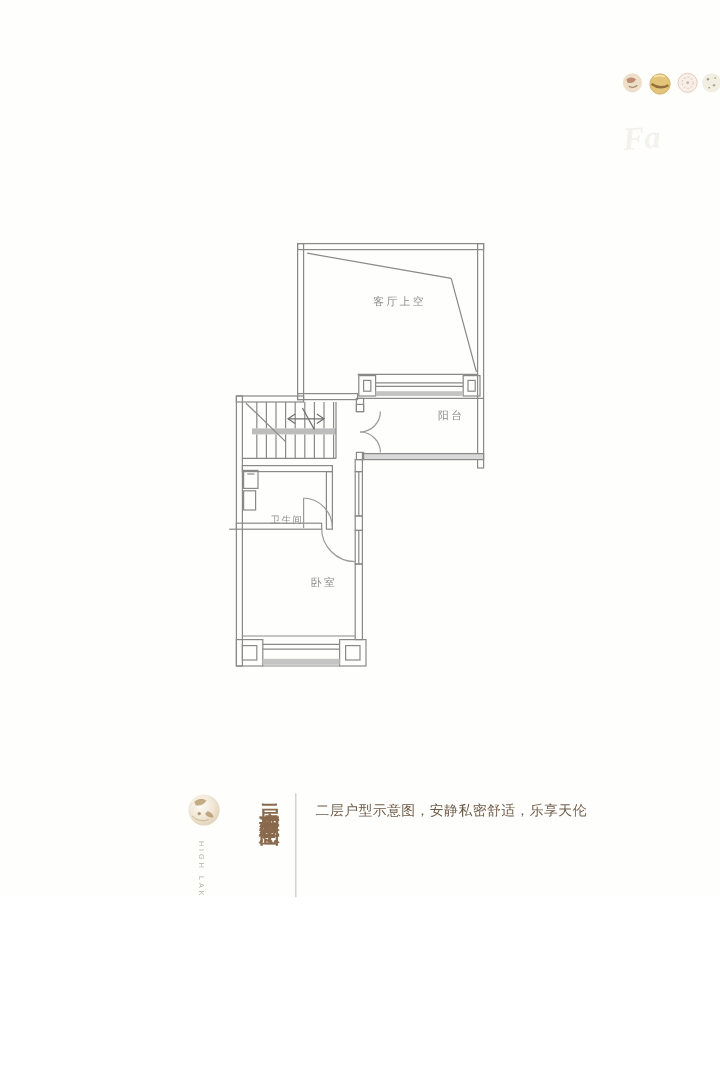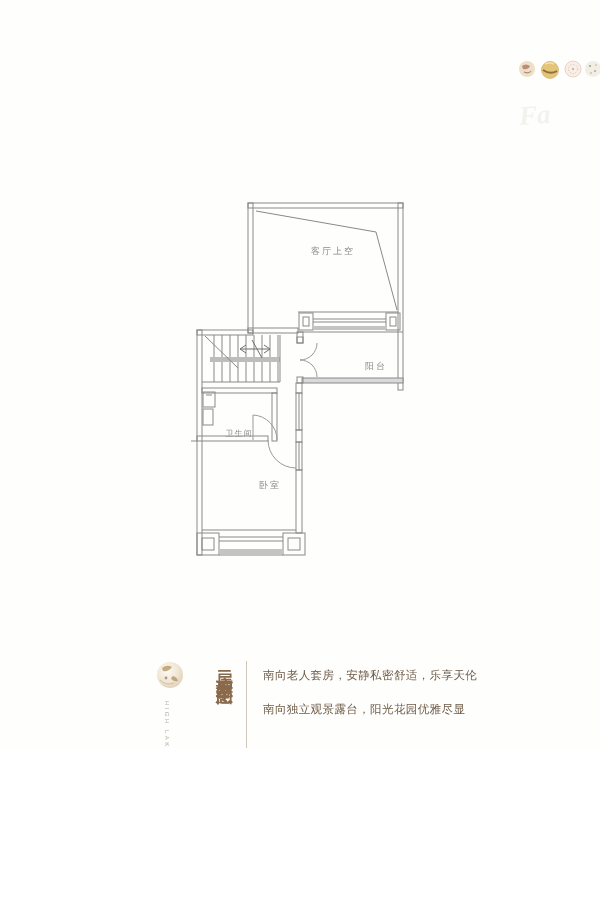--- a/index.html
+++ b/index.html
@@ -256,31 +256,30 @@
 
     <g fill="none" stroke-linecap="round">
       <path d="M496,880 C494,886 497,891 495,896" stroke="#6f4a35" stroke-width="1.6"></path>
       <path d="M495,896 L494,900" stroke="#c2592b" stroke-width="2.2"></path>
       <circle cx="496" cy="898" r="1.2" fill="#c2592b" stroke="none"></circle>
     </g>
   </svg>
 
   <div class="room-label" style="left:303px;top:245px;width:60px;">客厅上空</div>
 
-  <div class="room-label" style="left:356px;top:360px;width:40px;">阳台</div>
+  <div class="room-label" style="left:356px;top:340px;width:40px;">阳台</div>
 
   <div class="room-label small" style="left:209px;top:428px;width:60px;">卫生间</div>
 
   <div class="room-label" style="left:240px;top:479px;width:60px;">卧室</div>
 
   <div id="watermark">Fa</div>
 
   <div id="brand-vertical">HIGH LAKE</div>
 
   <div id="vertical-title">二层户型示意图</div>
 
   <div id="title-divider"></div>
 
-  <div id="desc-line-1" class="desc-line">南向老人套房，安静私密舒适，乐享天伦</div>
-
-  <div id="desc-line-2" class="desc-line">南向独立观景露台，阳光花园优雅尽显</div>
+  <div id="desc-line-1" class="desc-line">二层户型示意图，安静私密舒适，乐享天伦</div>
+
 
 </div>
 
 </body></html>

